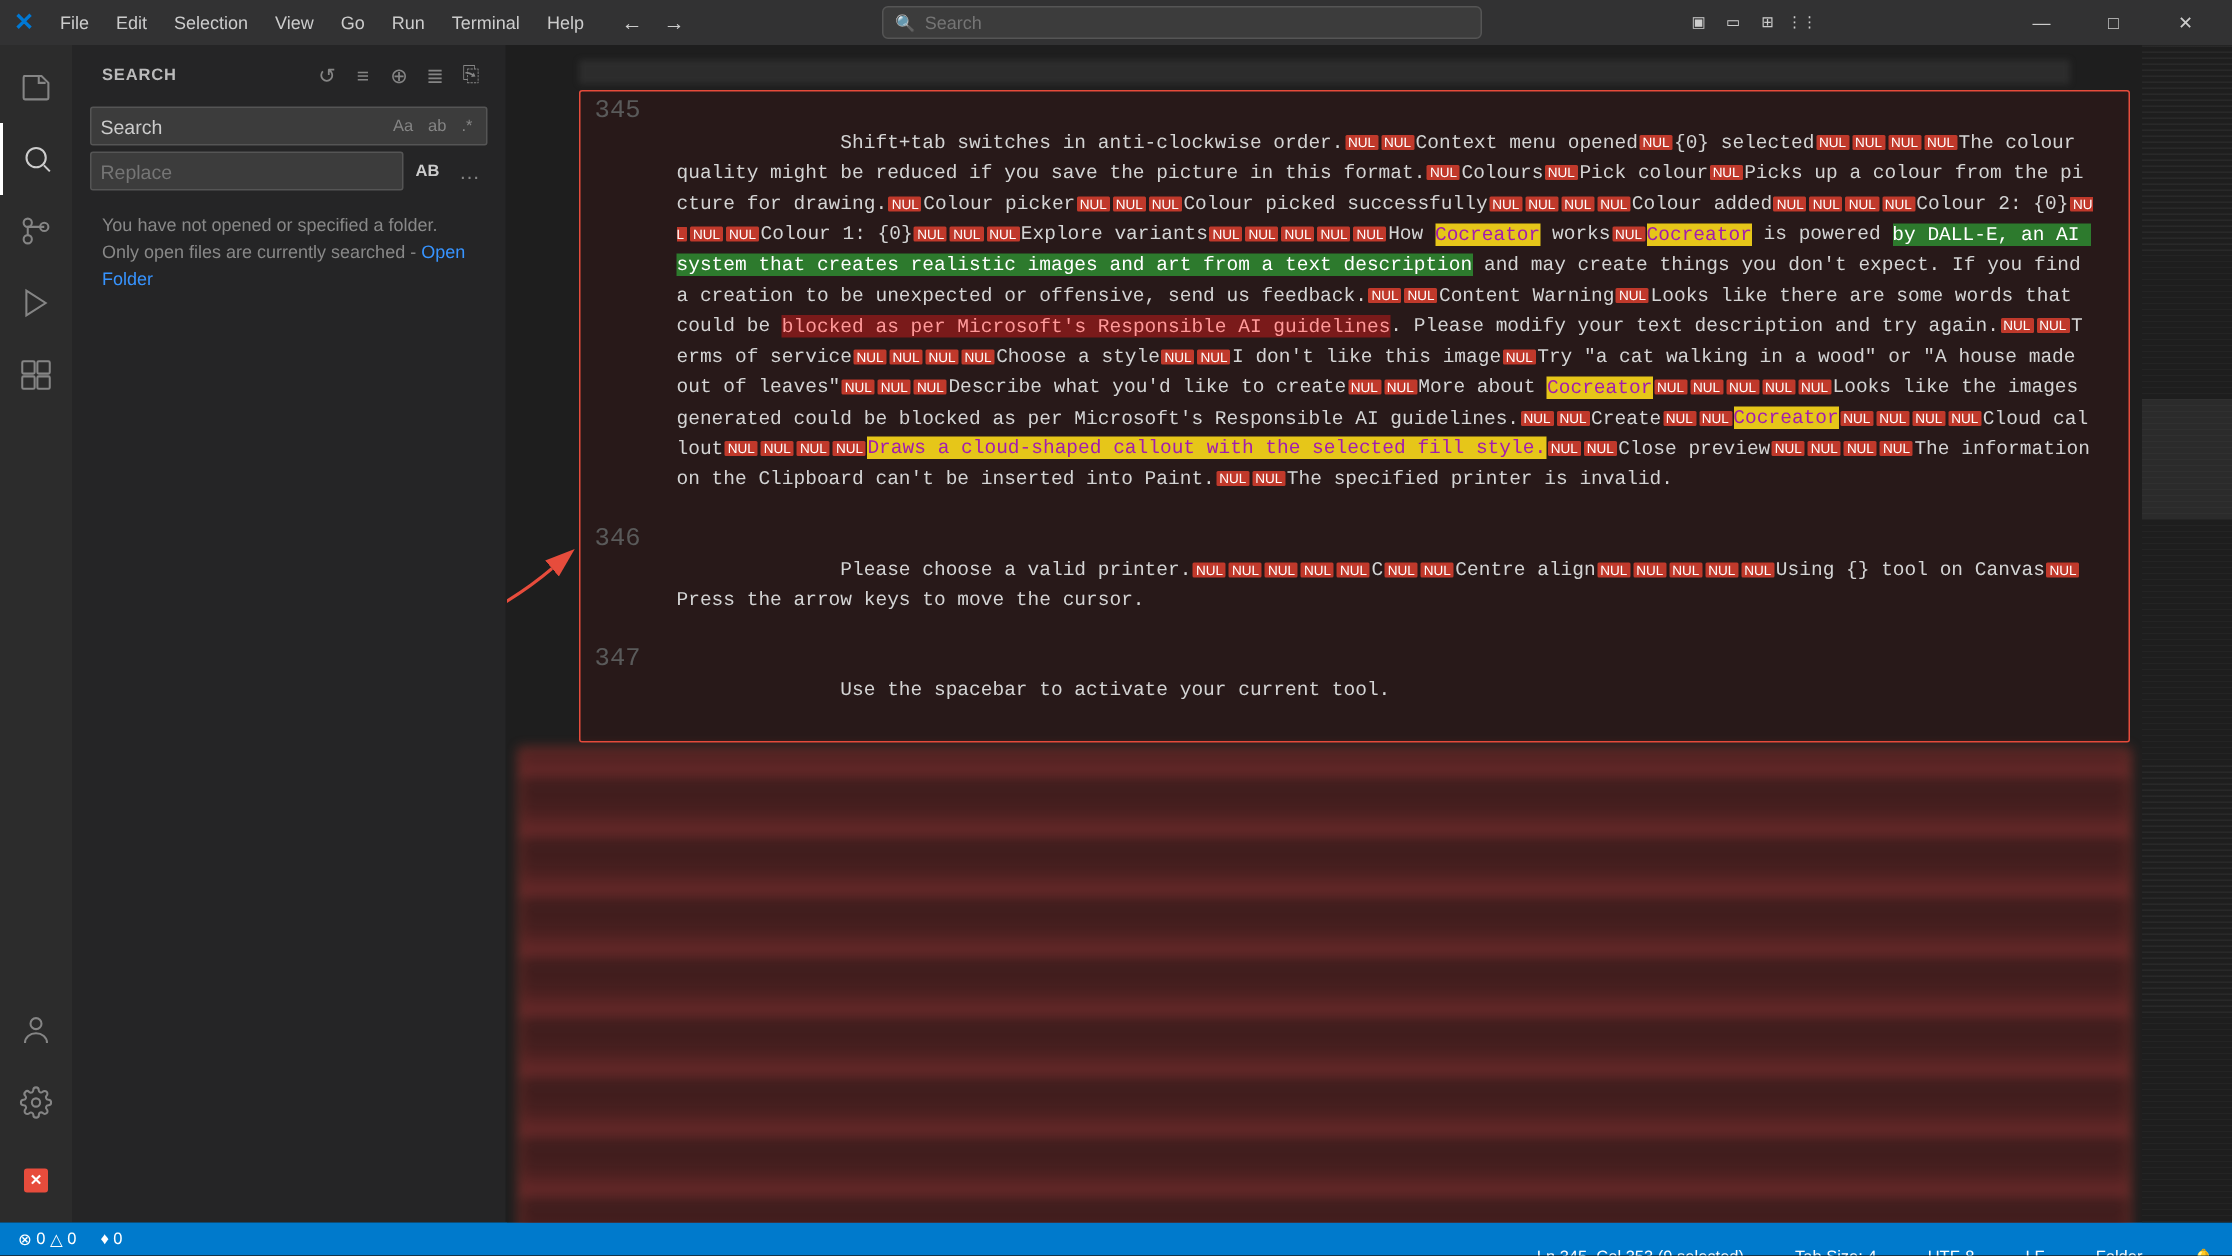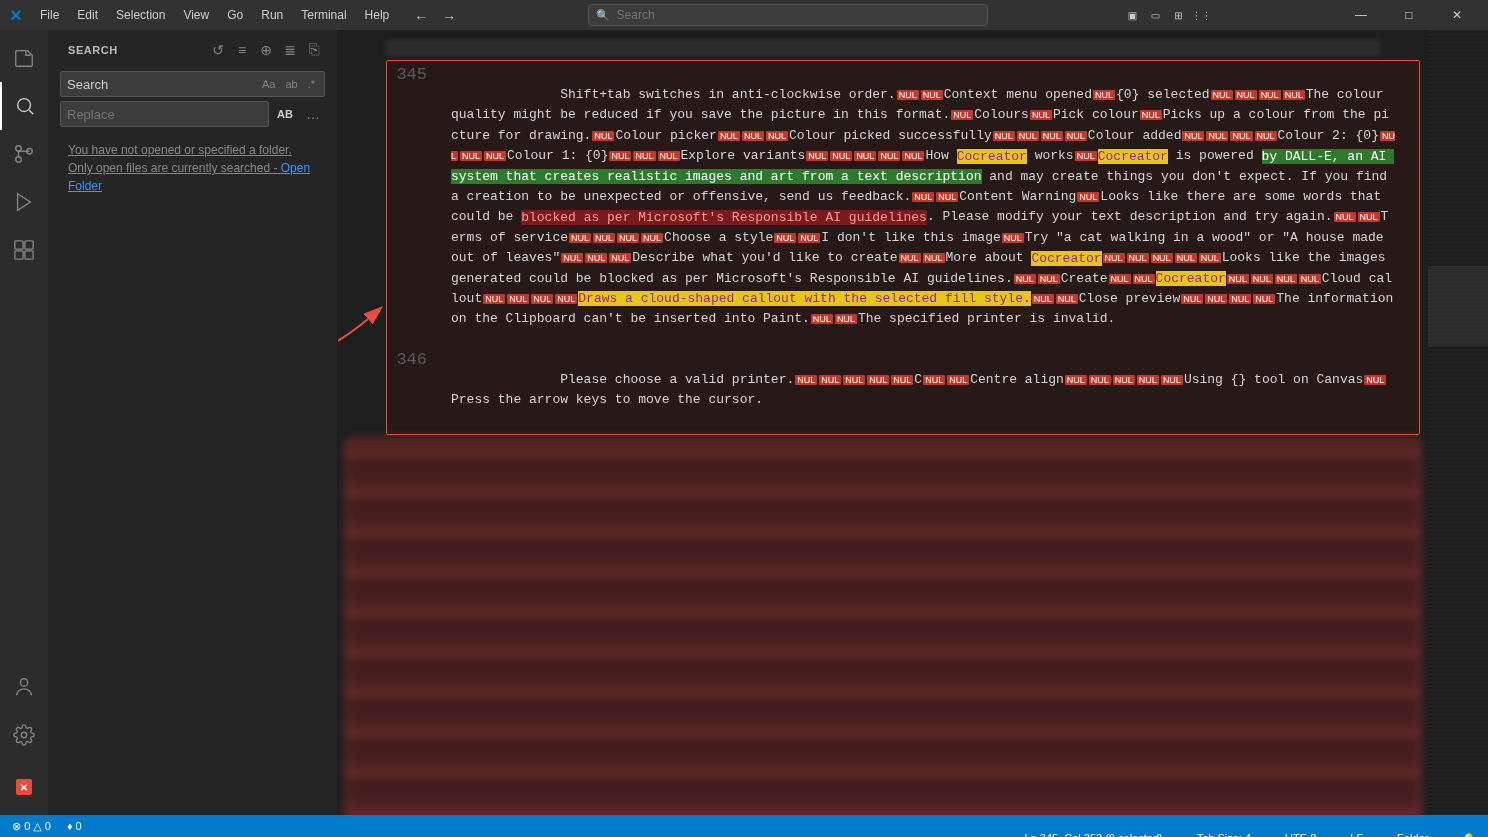--- a/index.html
+++ b/index.html
@@ -264,21 +264,20 @@
       cursor: pointer;
       border-radius: 2px;
     }
 
     
     .no-folder-msg {
       padding: 8px 20px;
       font-size: 12px;
       color: #888888;
       line-height: 1.5;
-      text-decoration: underline;
     }
     .no-folder-msg a {
       color: #3794ff;
       text-decoration: none;
       cursor: pointer;
     }
 
     
     .editor-area {
       flex: 1;
@@ -567,20 +566,26 @@
             <span class="line-content" style="padding-left:8px;">
               Shift+tab switches in anti-clockwise order.<span class="nul-marker">NUL</span><span class="nul-marker">NUL</span>Context menu opened<span class="nul-marker">NUL</span>{0} selected<span class="nul-marker">NUL</span><span class="nul-marker">NUL</span><span class="nul-marker">NUL</span><span class="nul-marker">NUL</span>The colour quality might be reduced if you save the picture in this format.<span class="nul-marker">NUL</span>Colours<span class="nul-marker">NUL</span>Pick colour<span class="nul-marker">NUL</span>Picks up a colour from the picture for drawing.<span class="nul-marker">NUL</span>Colour picker<span class="nul-marker">NUL</span><span class="nul-marker">NUL</span><span class="nul-marker">NUL</span>Colour picked successfully<span class="nul-marker">NUL</span><span class="nul-marker">NUL</span><span class="nul-marker">NUL</span><span class="nul-marker">NUL</span>Colour added<span class="nul-marker">NUL</span><span class="nul-marker">NUL</span><span class="nul-marker">NUL</span><span class="nul-marker">NUL</span>Colour 2: {0}<span class="nul-marker">NUL</span><span class="nul-marker">NUL</span><span class="nul-marker">NUL</span>Colour 1: {0}<span class="nul-marker">NUL</span><span class="nul-marker">NUL</span><span class="nul-marker">NUL</span>Explore variants<span class="nul-marker">NUL</span><span class="nul-marker">NUL</span><span class="nul-marker">NUL</span><span class="nul-marker">NUL</span><span class="nul-marker">NUL</span>How <span class="highlight-yellow">Cocreator</span> works<span class="nul-marker">NUL</span><span class="highlight-yellow">Cocreator</span> is powered <span class="highlight-green">by DALL-E, an AI system that creates realistic images and art from a text description</span> and may create things you don't expect. If you find a creation to be unexpected or offensive, send us feedback.<span class="nul-marker">NUL</span><span class="nul-marker">NUL</span>Content Warning<span class="nul-marker">NUL</span>Looks like there are some words that could be <span class="highlight-red-match">blocked as per Microsoft's Responsible AI guidelines</span>. Please modify your text description and try again.<span class="nul-marker">NUL</span><span class="nul-marker">NUL</span>Terms of service<span class="nul-marker">NUL</span><span class="nul-marker">NUL</span><span class="nul-marker">NUL</span><span class="nul-marker">NUL</span>Choose a style<span class="nul-marker">NUL</span><span class="nul-marker">NUL</span>I don't like this image<span class="nul-marker">NUL</span>Try "a cat walking in a wood" or "A house made out of leaves"<span class="nul-marker">NUL</span><span class="nul-marker">NUL</span><span class="nul-marker">NUL</span>Describe what you'd like to create<span class="nul-marker">NUL</span><span class="nul-marker">NUL</span>More about <span class="highlight-yellow">Cocreator</span><span class="nul-marker">NUL</span><span class="nul-marker">NUL</span><span class="nul-marker">NUL</span><span class="nul-marker">NUL</span><span class="nul-marker">NUL</span>Looks like the images generated could be blocked as per Microsoft's Responsible AI guidelines.<span class="nul-marker">NUL</span><span class="nul-marker">NUL</span>Create<span class="nul-marker">NUL</span><span class="nul-marker">NUL</span><span class="highlight-yellow">Cocreator</span><span class="nul-marker">NUL</span><span class="nul-marker">NUL</span><span class="nul-marker">NUL</span><span class="nul-marker">NUL</span>Cloud callout<span class="nul-marker">NUL</span><span class="nul-marker">NUL</span><span class="nul-marker">NUL</span><span class="nul-marker">NUL</span><span class="highlight-yellow">Draws a cloud-shaped callout with the selected fill style.</span><span class="nul-marker">NUL</span><span class="nul-marker">NUL</span>Close preview<span class="nul-marker">NUL</span><span class="nul-marker">NUL</span><span class="nul-marker">NUL</span><span class="nul-marker">NUL</span>The information on the Clipboard can't be inserted into Paint.<span class="nul-marker">NUL</span><span class="nul-marker">NUL</span>The specified printer is invalid.
             </span>
           </div>
           <div class="code-line">
             <span class="line-number">346</span>
             <span class="line-content" style="padding-left:8px;">
               Please choose a valid printer.<span class="nul-marker">NUL</span><span class="nul-marker">NUL</span><span class="nul-marker">NUL</span><span class="nul-marker">NUL</span><span class="nul-marker">NUL</span>C<span class="nul-marker">NUL</span><span class="nul-marker">NUL</span>Centre align<span class="nul-marker">NUL</span><span class="nul-marker">NUL</span><span class="nul-marker">NUL</span><span class="nul-marker">NUL</span><span class="nul-marker">NUL</span>Using {} tool on Canvas<span class="nul-marker">NUL</span>Press the arrow keys to move the cursor.
             </span>
           </div>
+          <div class="code-line">
+            <span class="line-number">347</span>
+            <span class="line-content" style="padding-left:8px;">
+              Use the spacebar to activate your current tool.
+            </span>
+          </div>
         </div>
 
         <div style="position:relative; height:0; overflow:visible;">
           <svg style="position:absolute; left:-240px; top:-180px; pointer-events:none;" width="300" height="200">
             <defs>
               <marker id="arrowhead" markerWidth="10" markerHeight="7" refX="0" refY="3.5" orient="auto">
                 <polygon points="0 0, 10 3.5, 0 7" fill="#e74c3c"></polygon>
               </marker>
             </defs>
             <path d="M 60 160 C 80 140, 200 120, 270 60" stroke="#e74c3c" stroke-width="2" fill="none" marker-end="url(#arrowhead)"></path>

